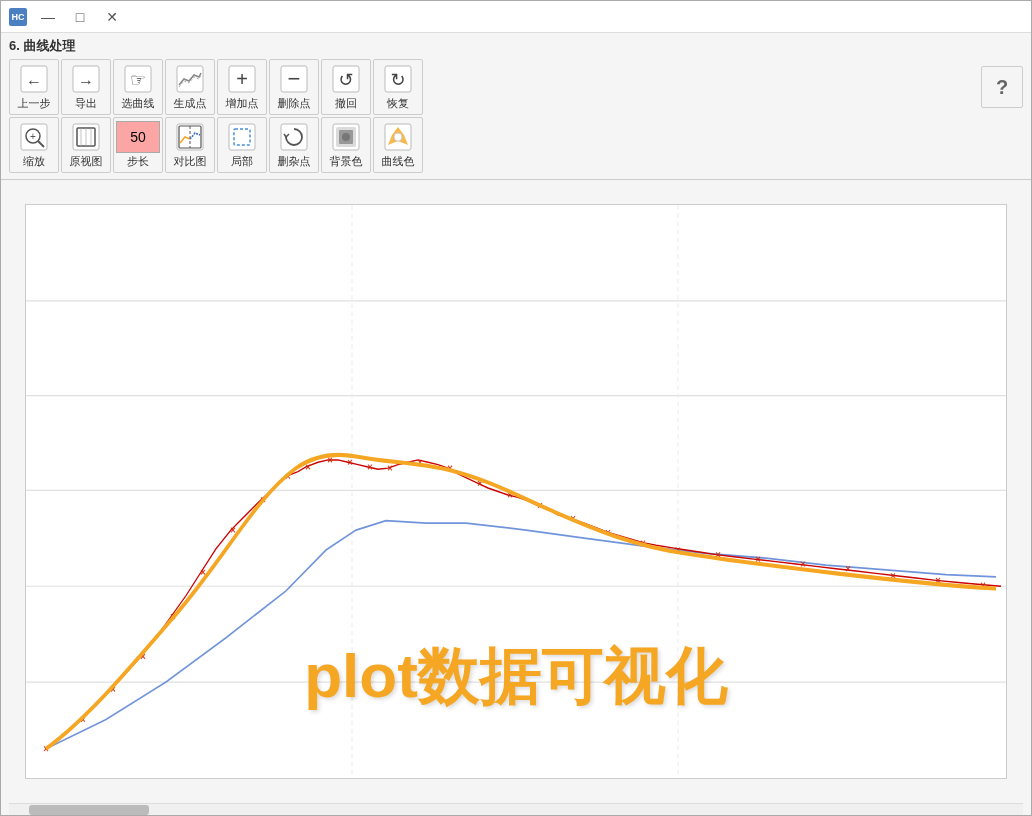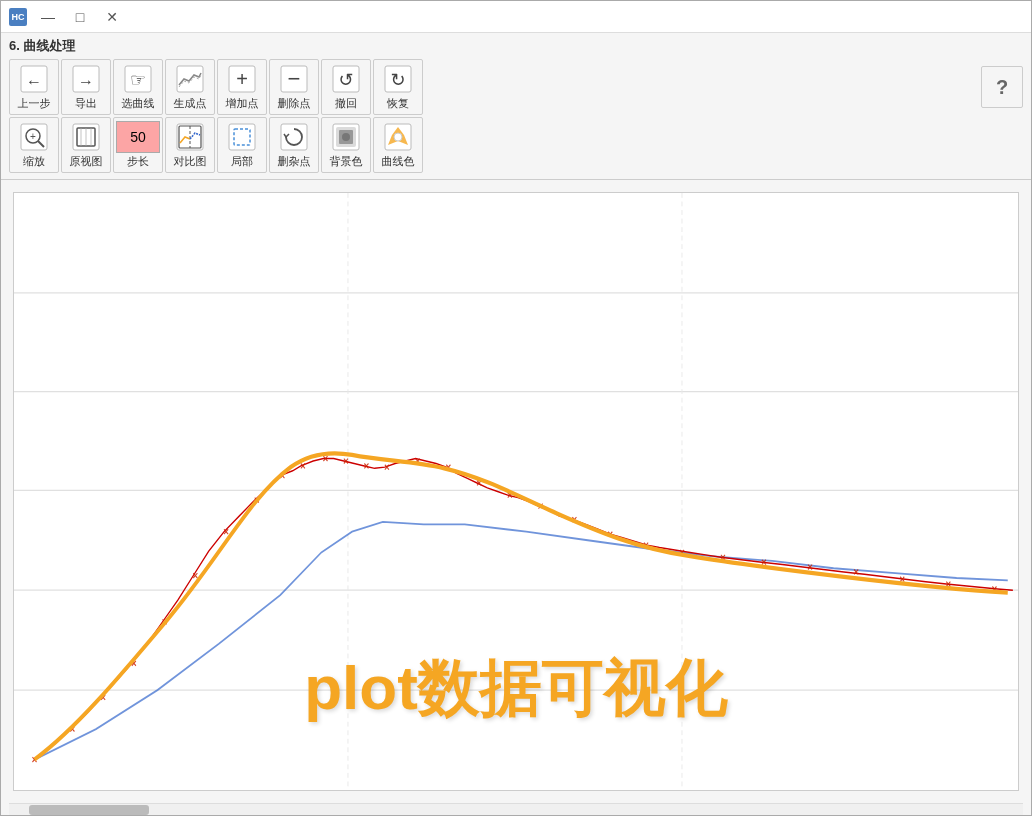--- a/index.html
+++ b/index.html
@@ -116,21 +116,21 @@
       font-size: 14px;
       background: #fca5a5;
       margin-bottom: 2px;
     }
 
     .canvas-area {
       flex: 1;
       background: white;
       position: relative;
       overflow: hidden;
-      margin: 12px;
+      margin: 24px;
       border: 1px solid #ccc;
     }
     .chart-svg {
       width: 100%;
       height: 100%;
     }
     .watermark {
       position: absolute;
       bottom: 60px;
       left: 50%;

